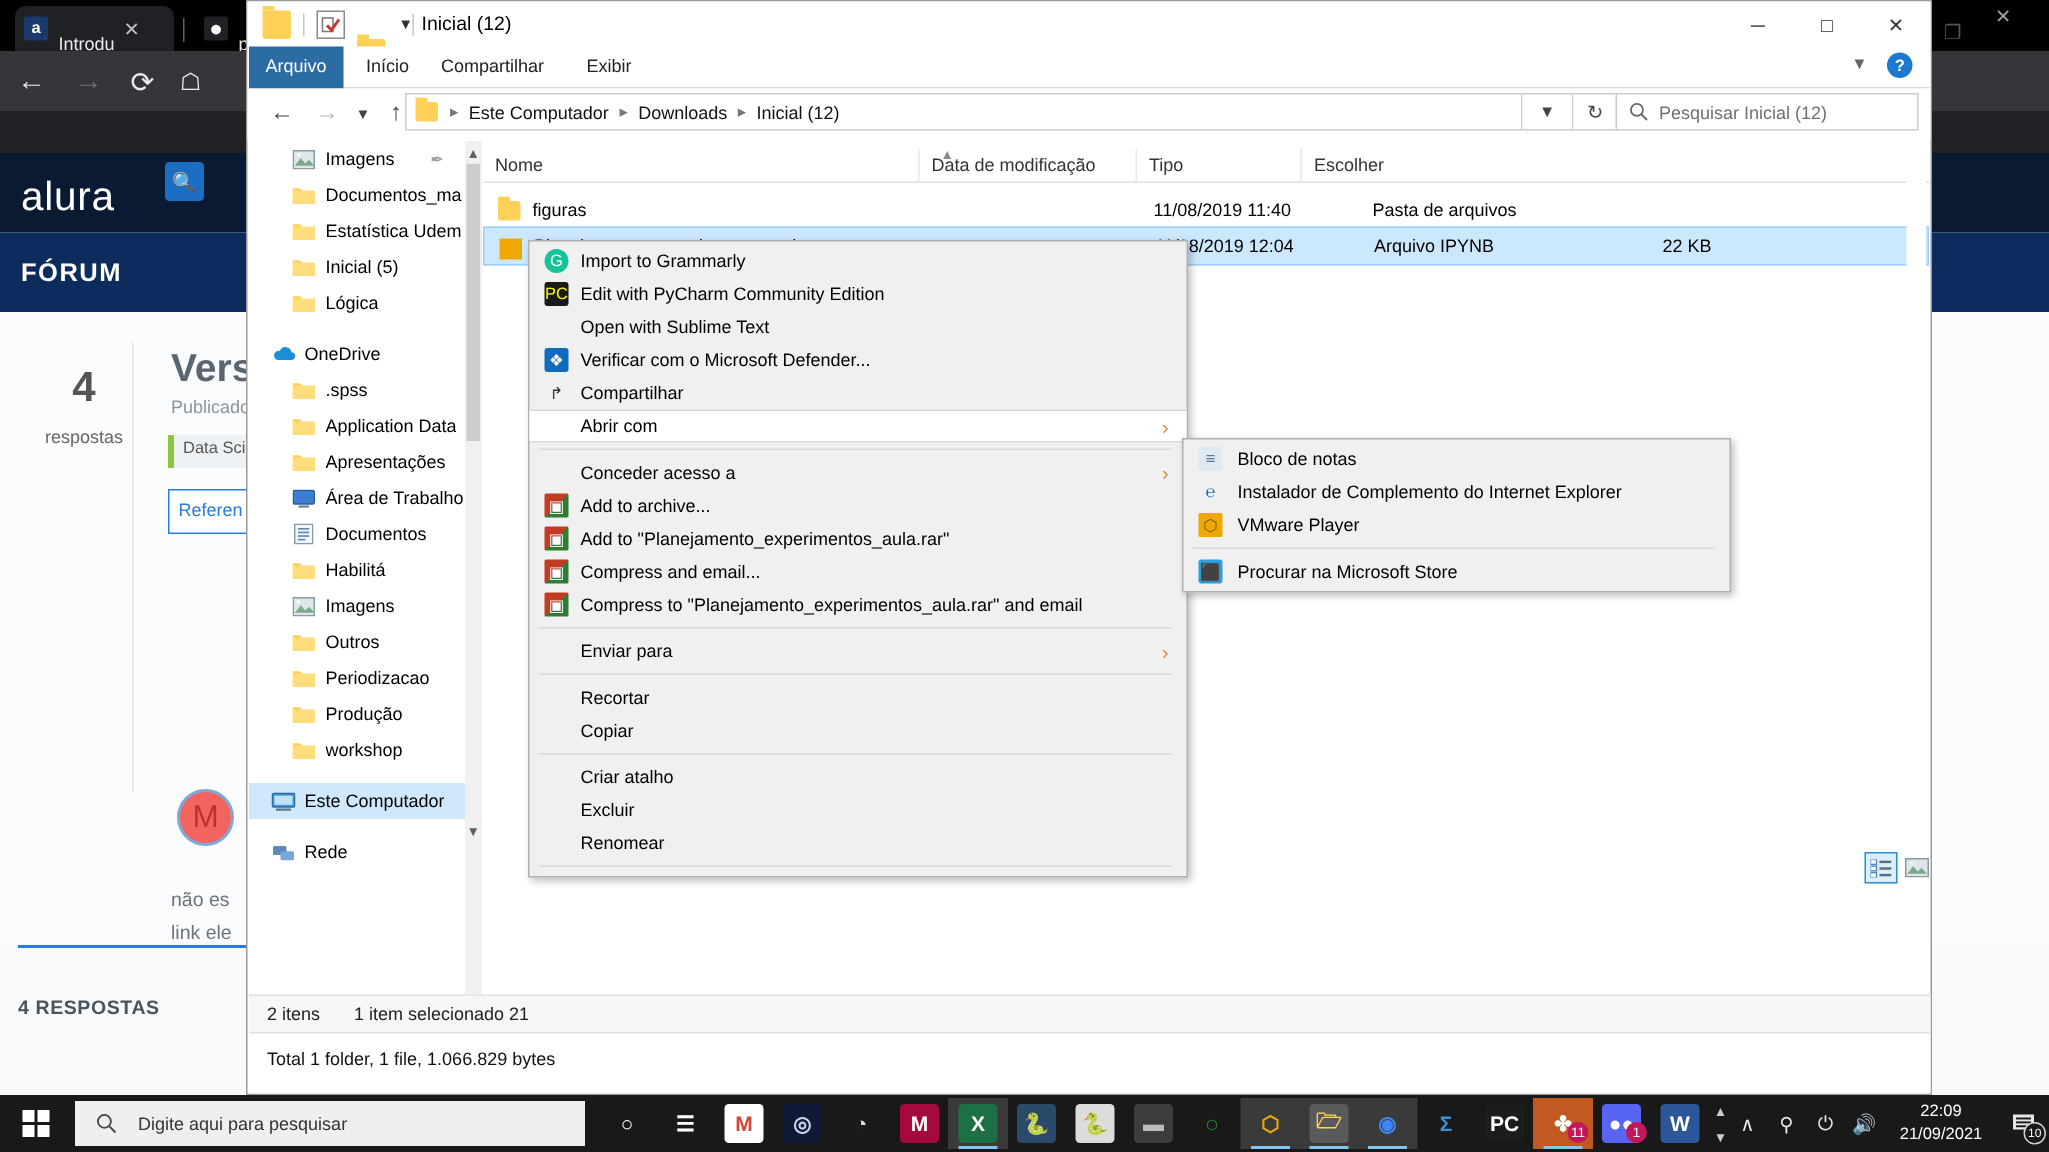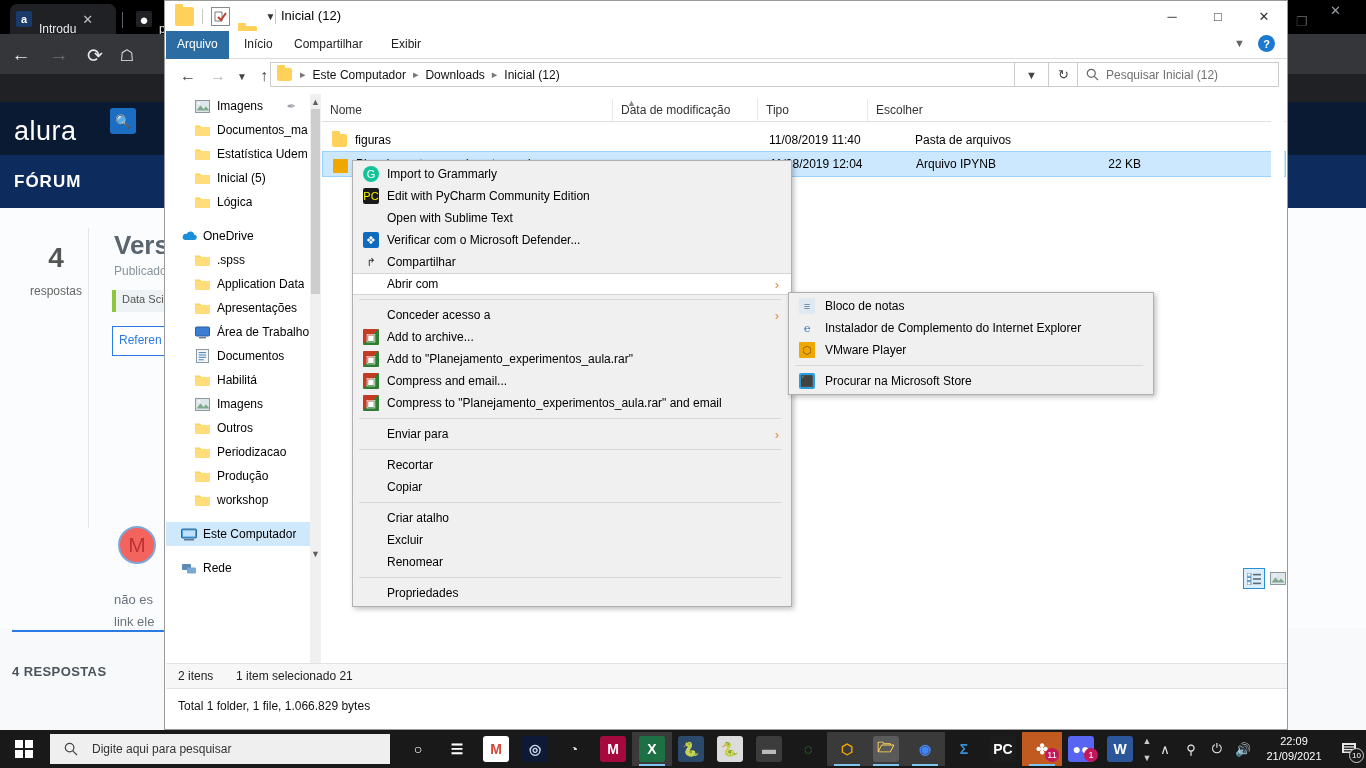--- a/index.html
+++ b/index.html
@@ -645,23 +645,20 @@
     <div class="mi">
       <span>Criar atalho</span>
     </div>
     <div class="mi">
       <span>Excluir</span>
     </div>
     <div class="mi">
       <span>Renomear</span>
     </div>
     <div class="msep"></div>
-    <div class="mi">
-      <span>Propriedades</span>
-    </div>
   </div>
 <div id="submenu">
     <div class="mi">
       <span class="mico" style="background: rgb(223, 233, 242); color: rgb(90, 122, 154); border-radius: 1px;">≡</span>
       <span>Bloco de notas</span>
     </div>
     <div class="mi">
       <span class="mico" style="background: transparent; color: rgb(30, 111, 189); border-radius: 0px;">℮</span>
       <span>Instalador de Complemento do Internet Explorer</span>
     </div>

